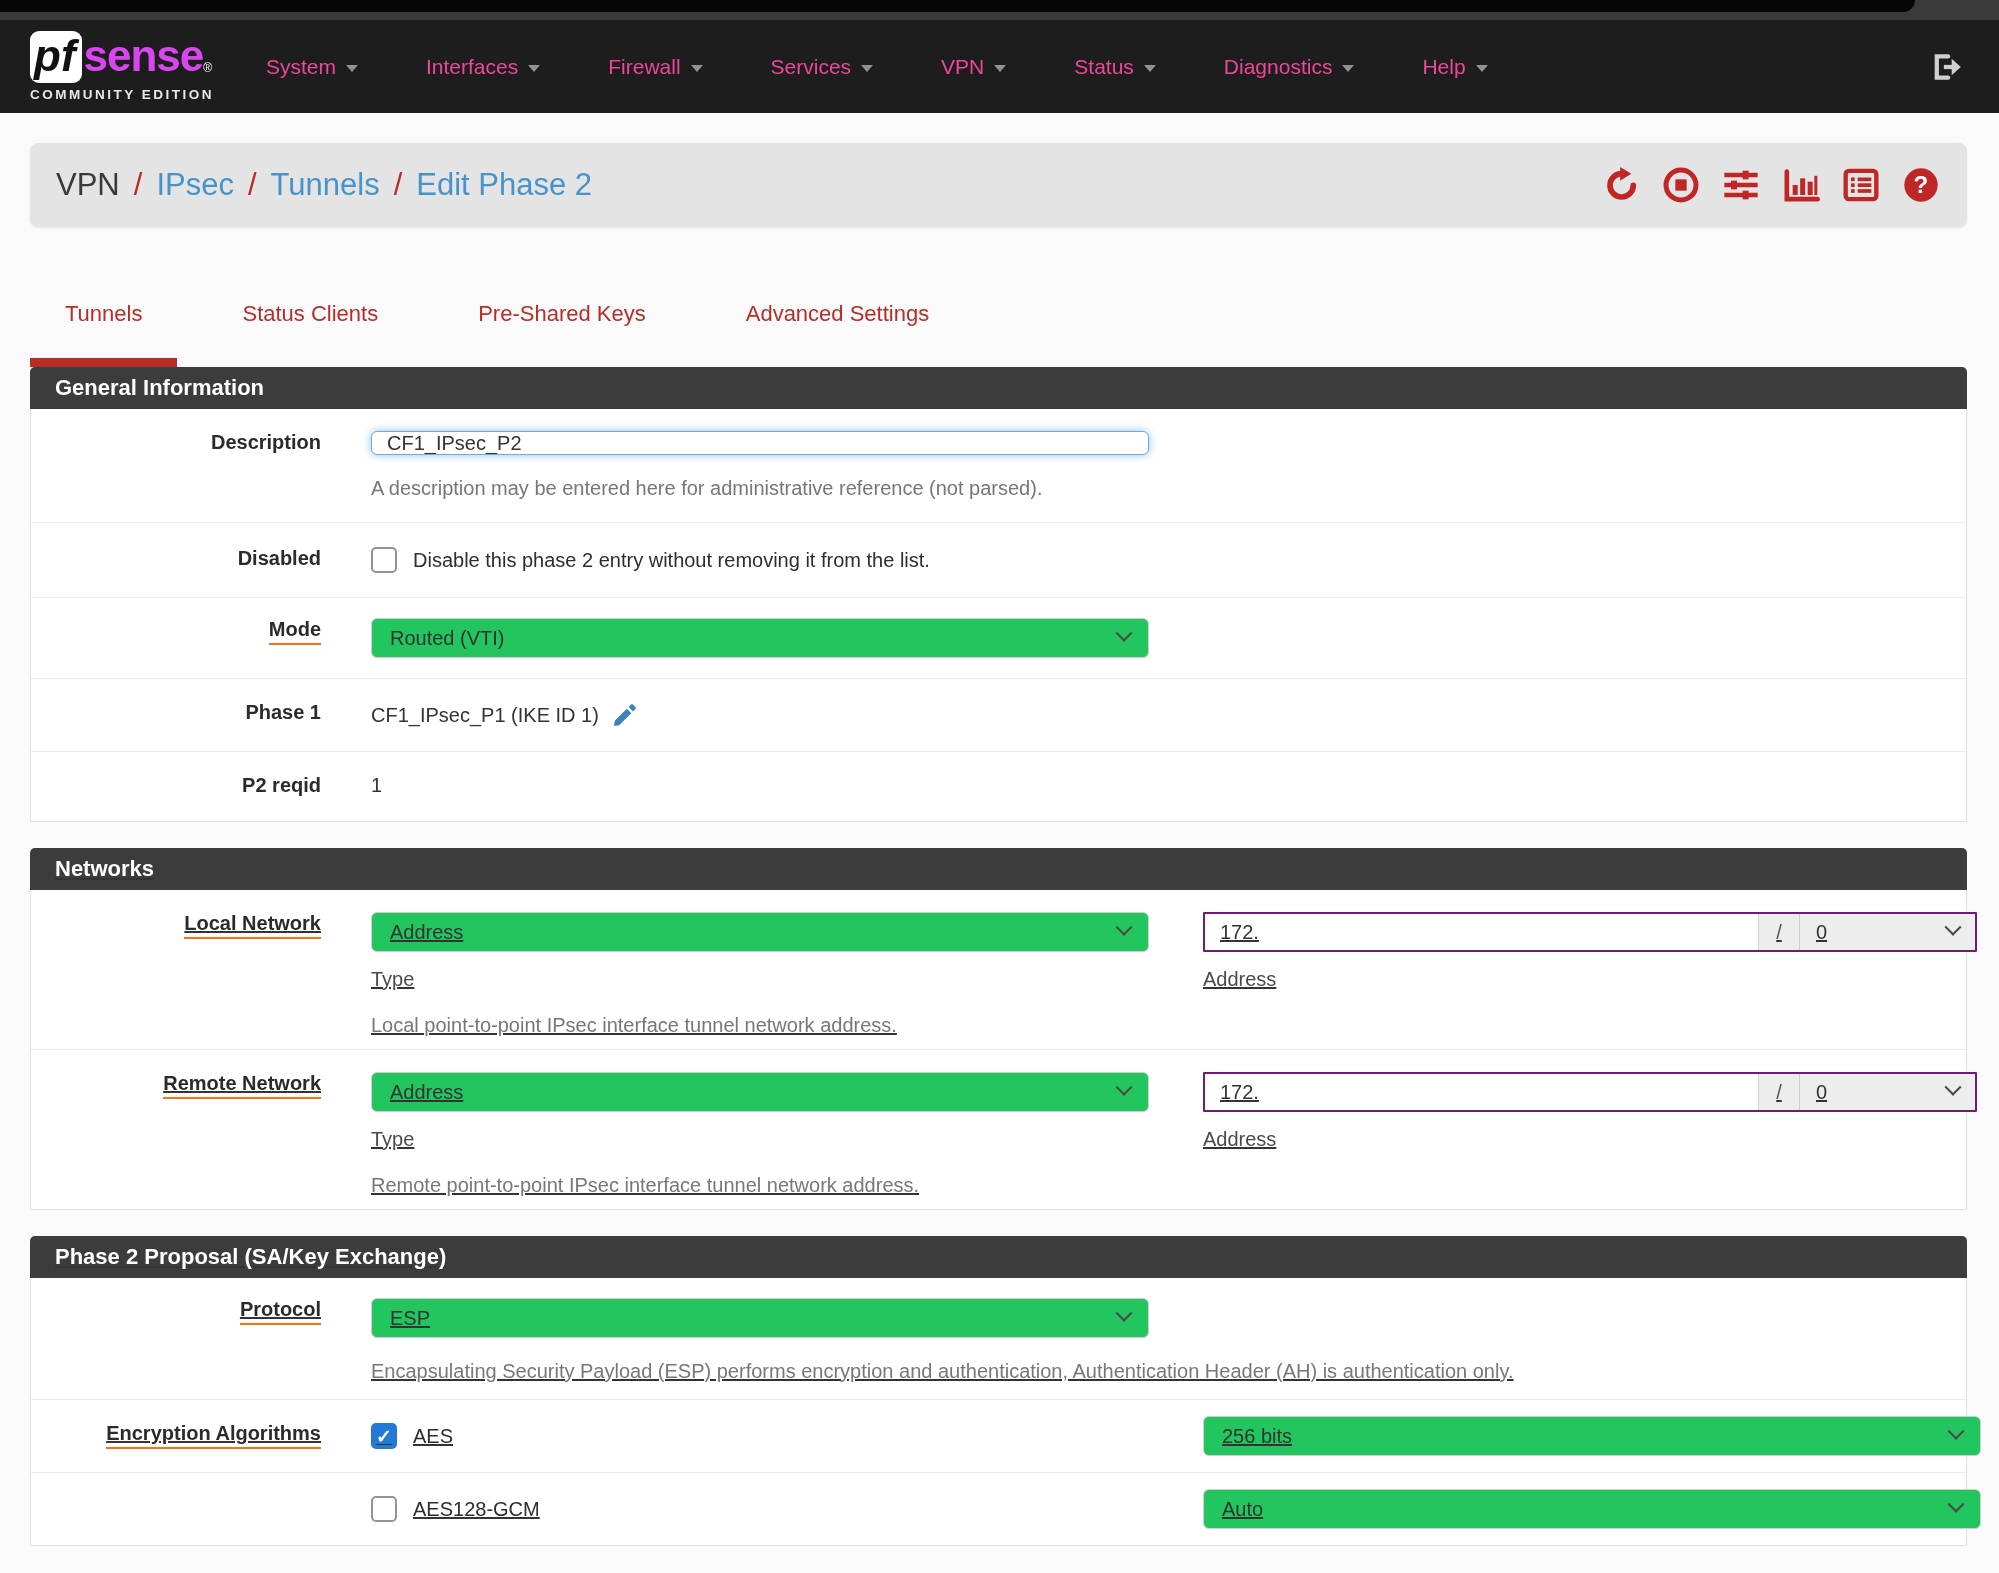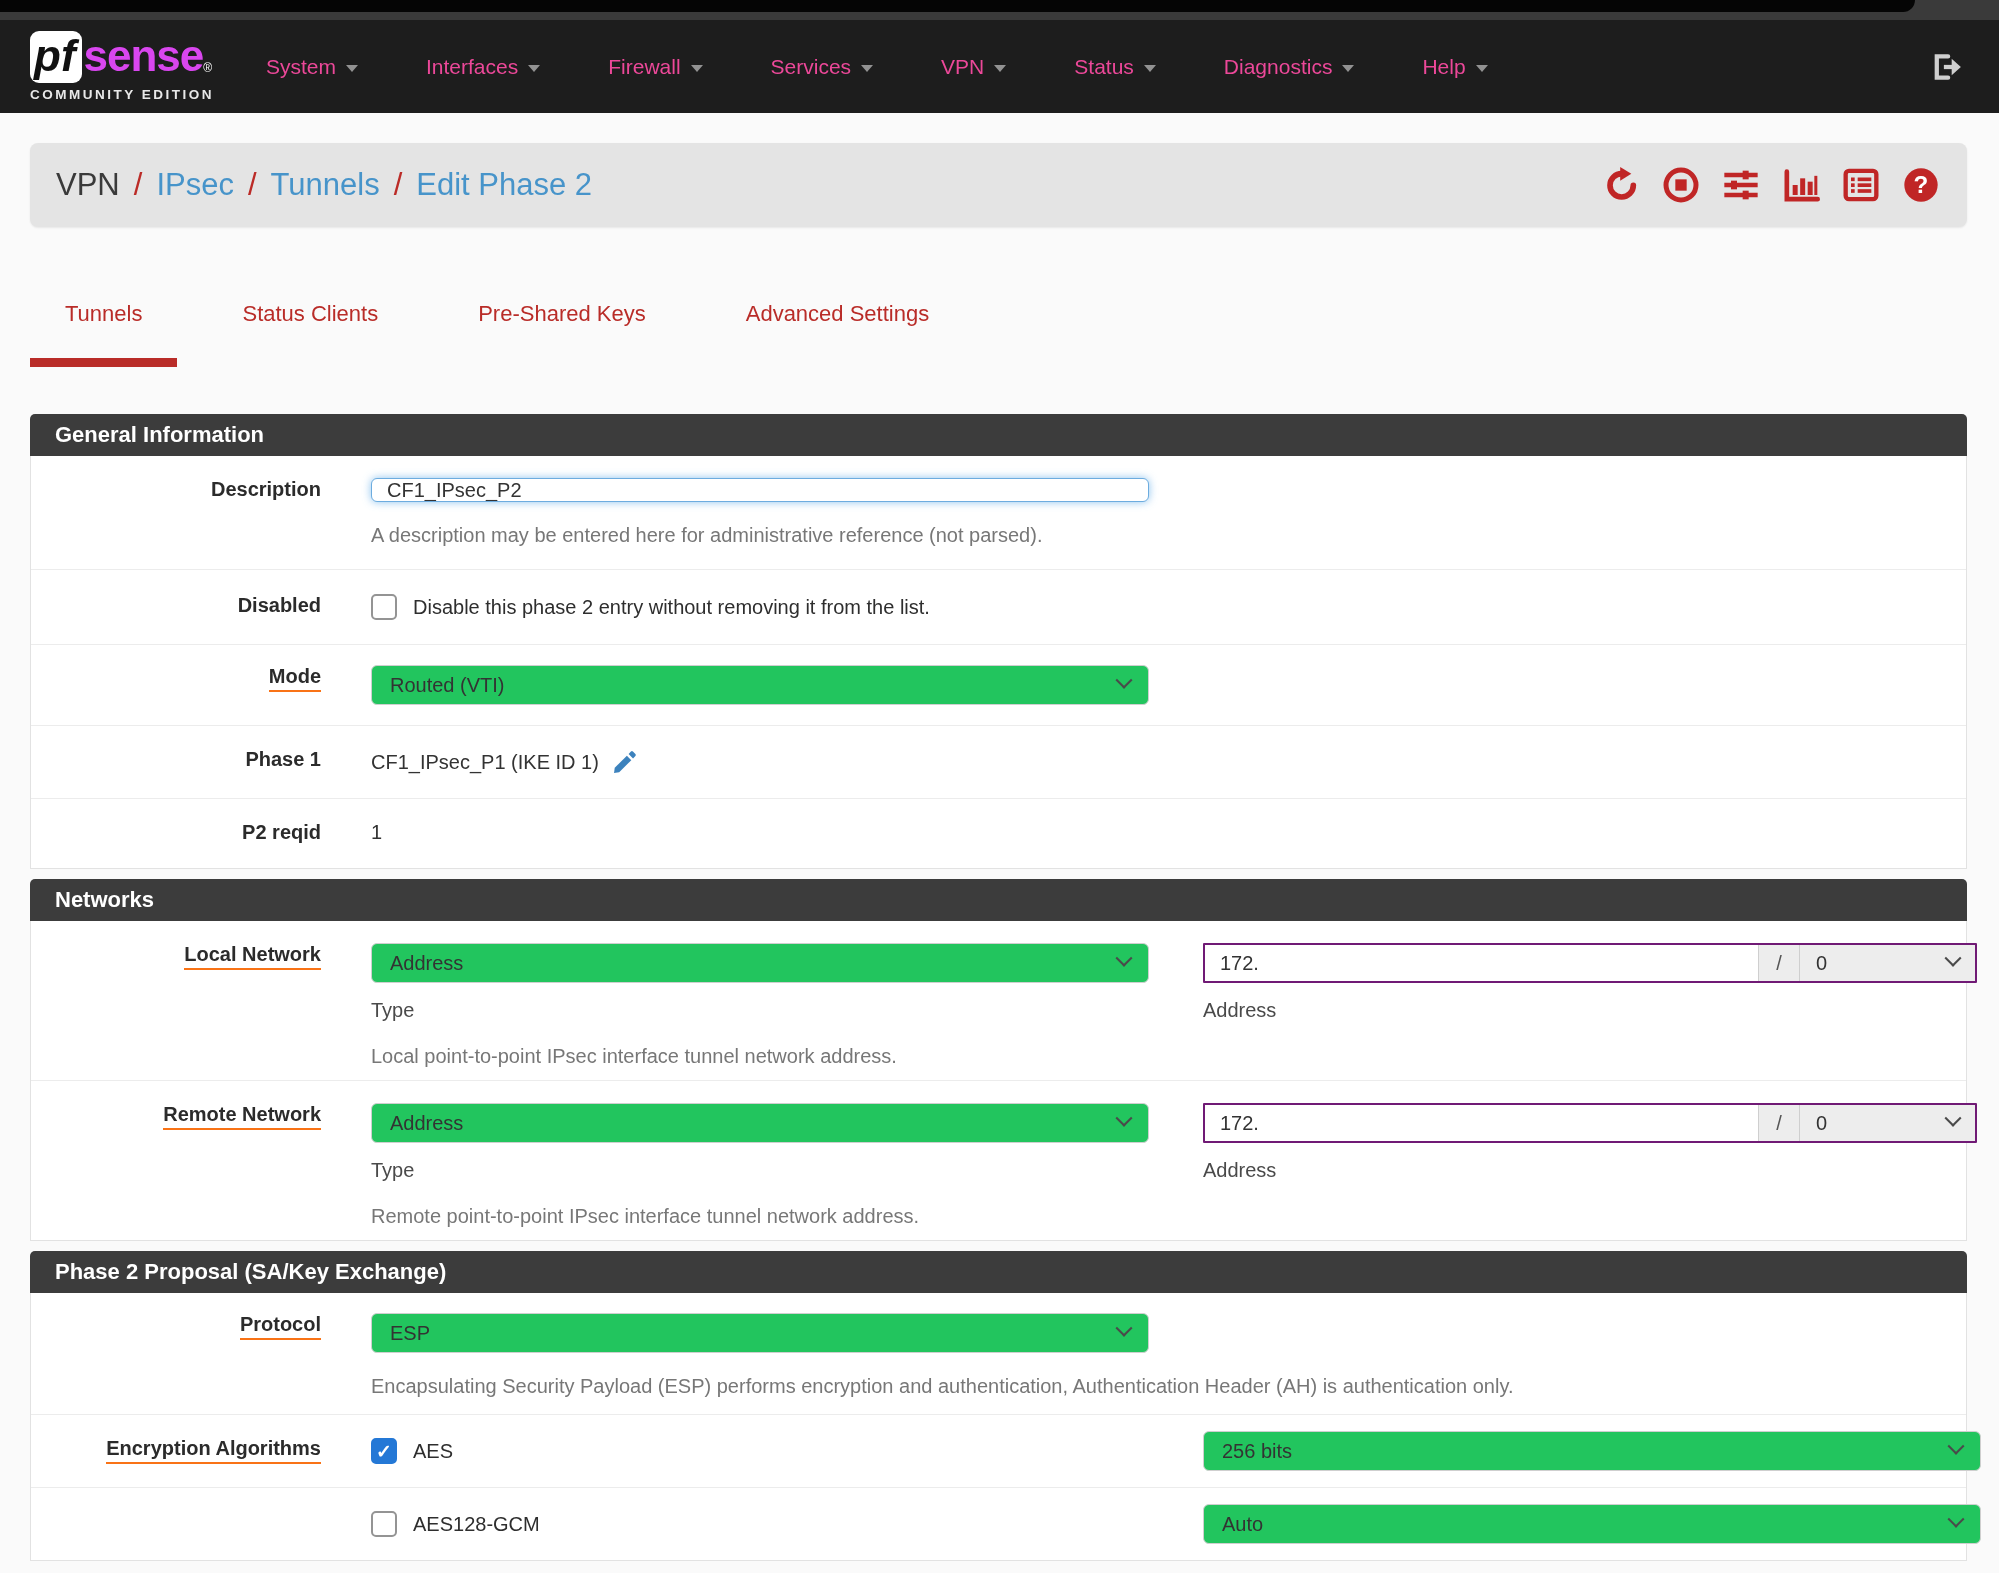--- a/index.html
+++ b/index.html
@@ -57,22 +57,22 @@
   .tabs { margin:60px 32px 0 30px; display:flex; gap:30px; }
   .tab {
     color:#b92c28; font-size:22px; padding:14px 35px 40px 35px; cursor:pointer;
     position:relative; white-space:nowrap;
   }
   .tab.active::after {
     content:""; position:absolute; left:0; right:0; bottom:0; height:9px; background:#b92c28;
   }
   
   .section { margin:0 32px 0 30px; }
-  .section.first { margin-top:47px; }
-  .section.gap { margin-top:10px; }
+  .section.first { }
+  .section.gap { margin-top:26px;text-decoration:underline; }
   .sec-header {
     background:#3c3c3c; color:#fff; font-weight:bold; font-size:22px;
     height:42px; line-height:42px; padding:0 25px; border-radius:5px 5px 0 0;
   }
   .sec-body { background:#fff; border:1px solid #e2e2e2; border-top:none; }
   .row { display:flex; border-bottom:1px solid #ececec; }
   .row:last-child { border-bottom:none; }
   .row-label {
     width:340px; min-width:340px; text-align:right; padding:26px 50px 0 0;
     font-weight:bold; font-size:20px; color:#2b2b2b;

